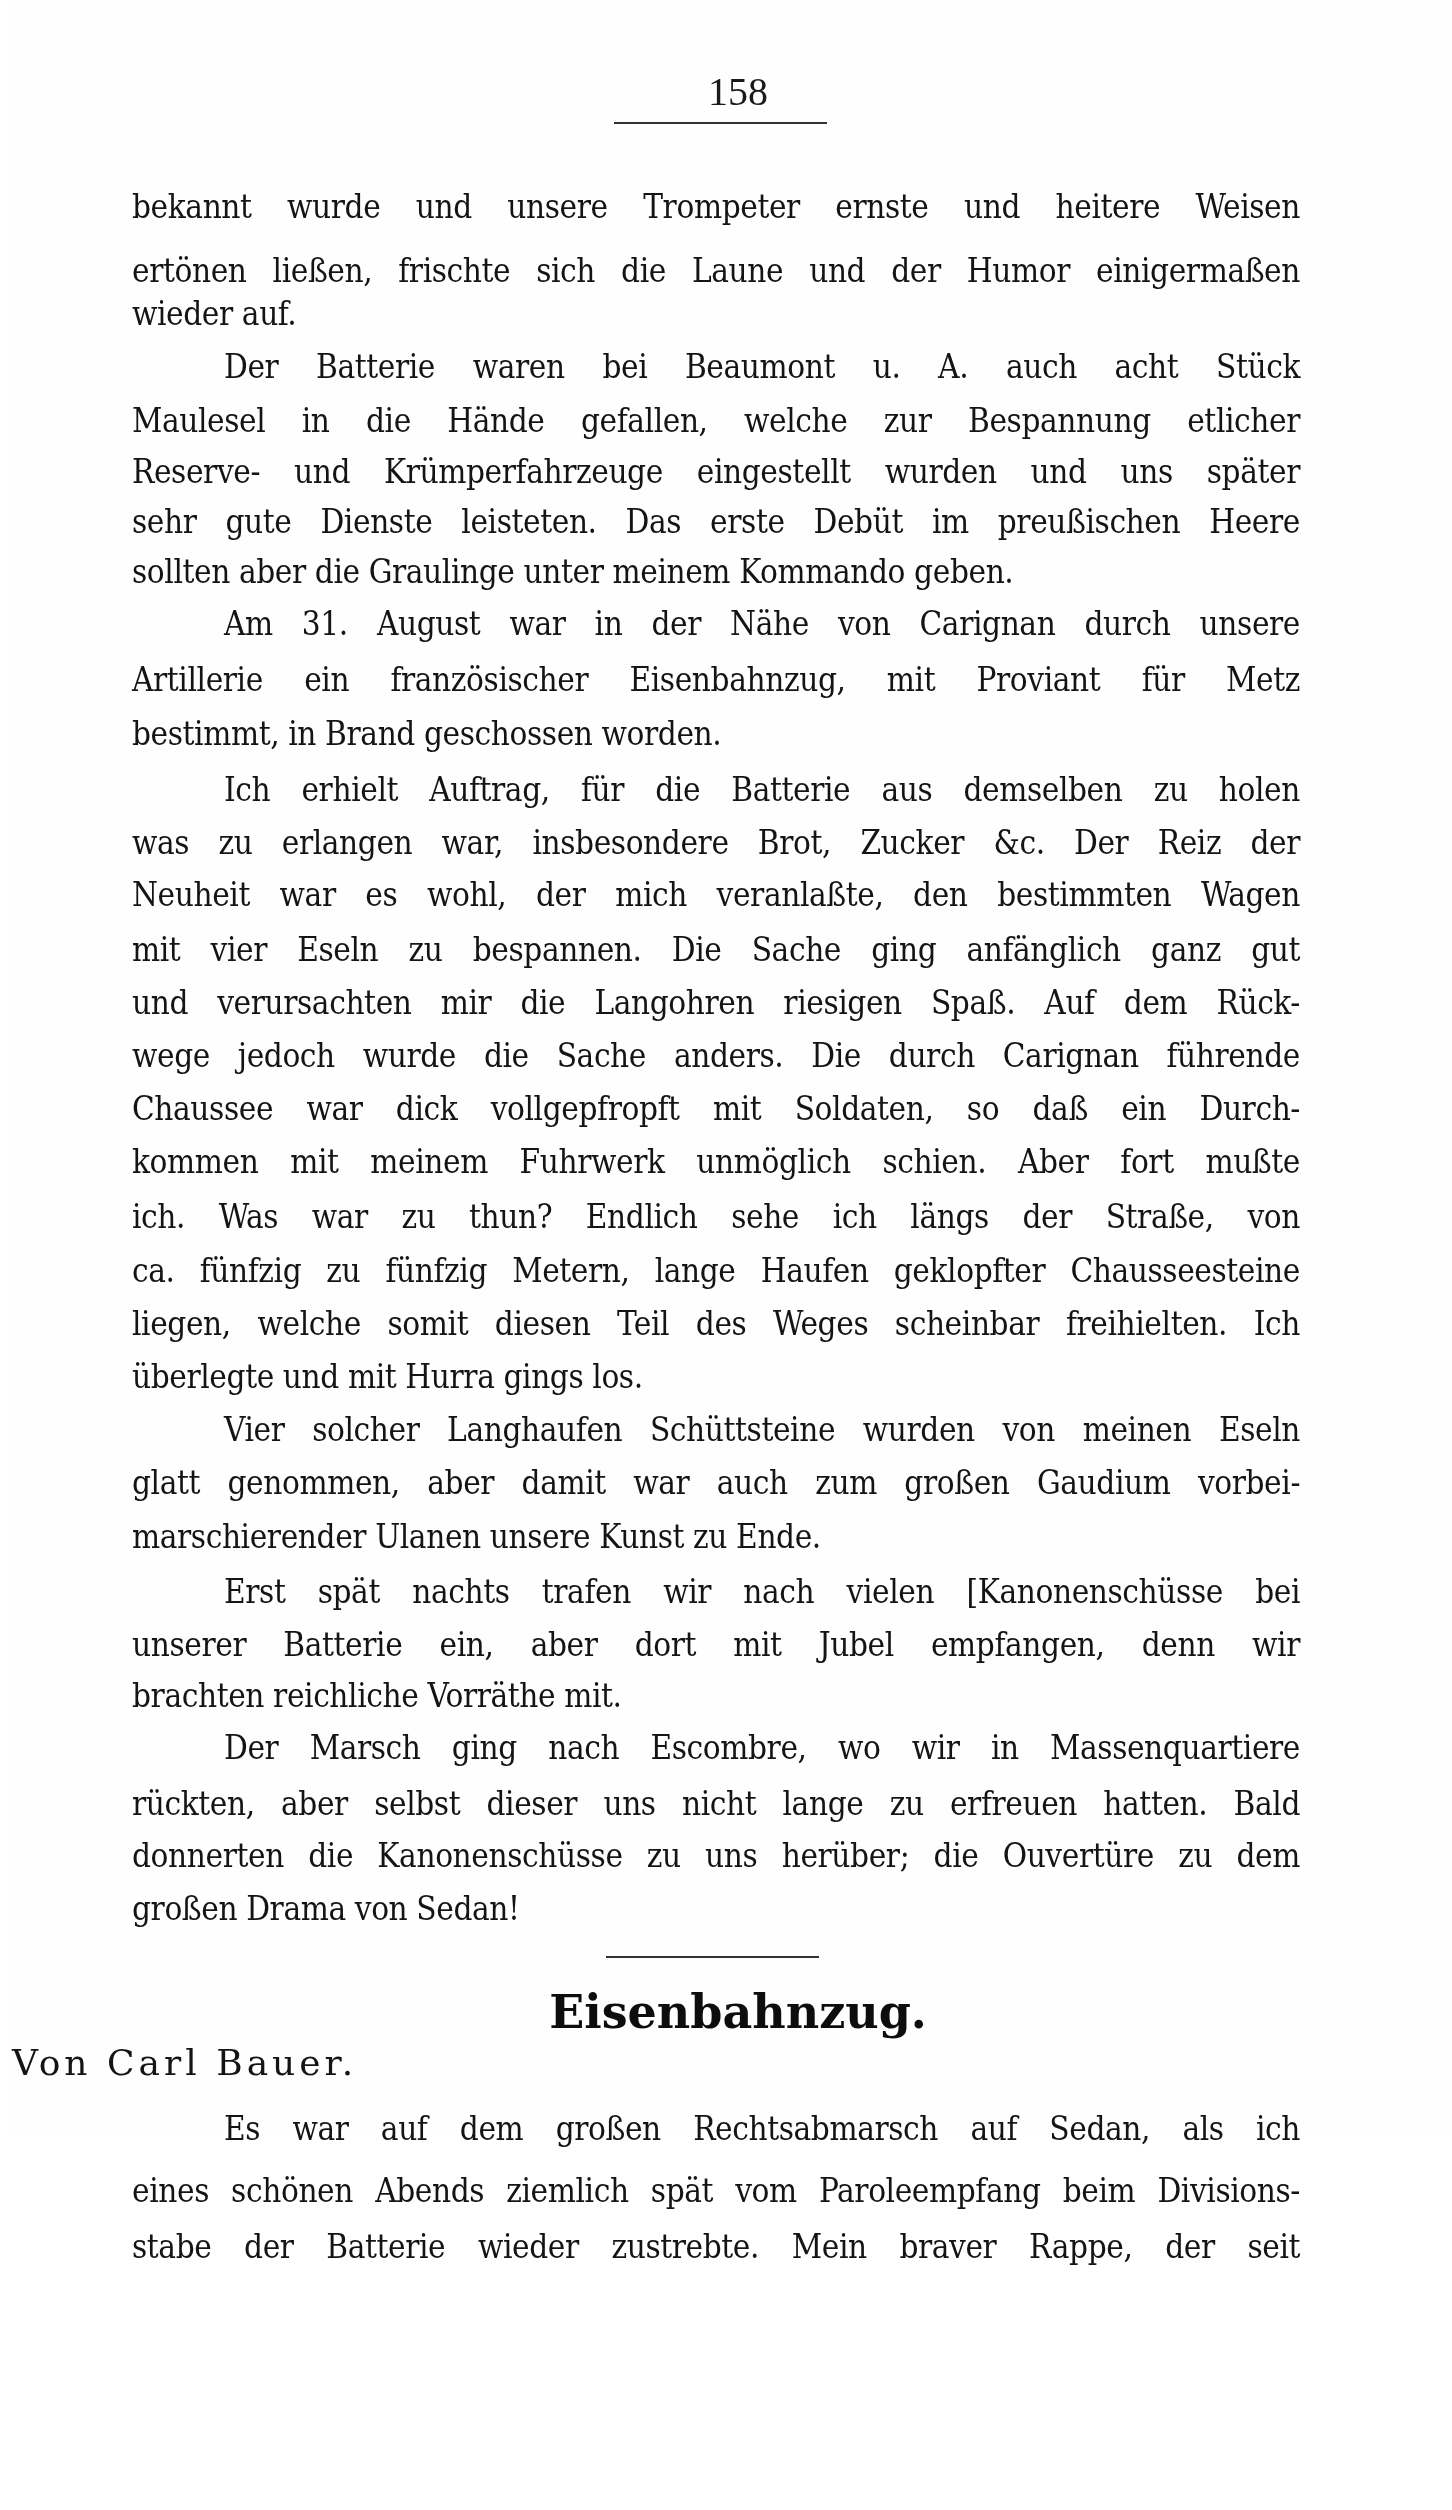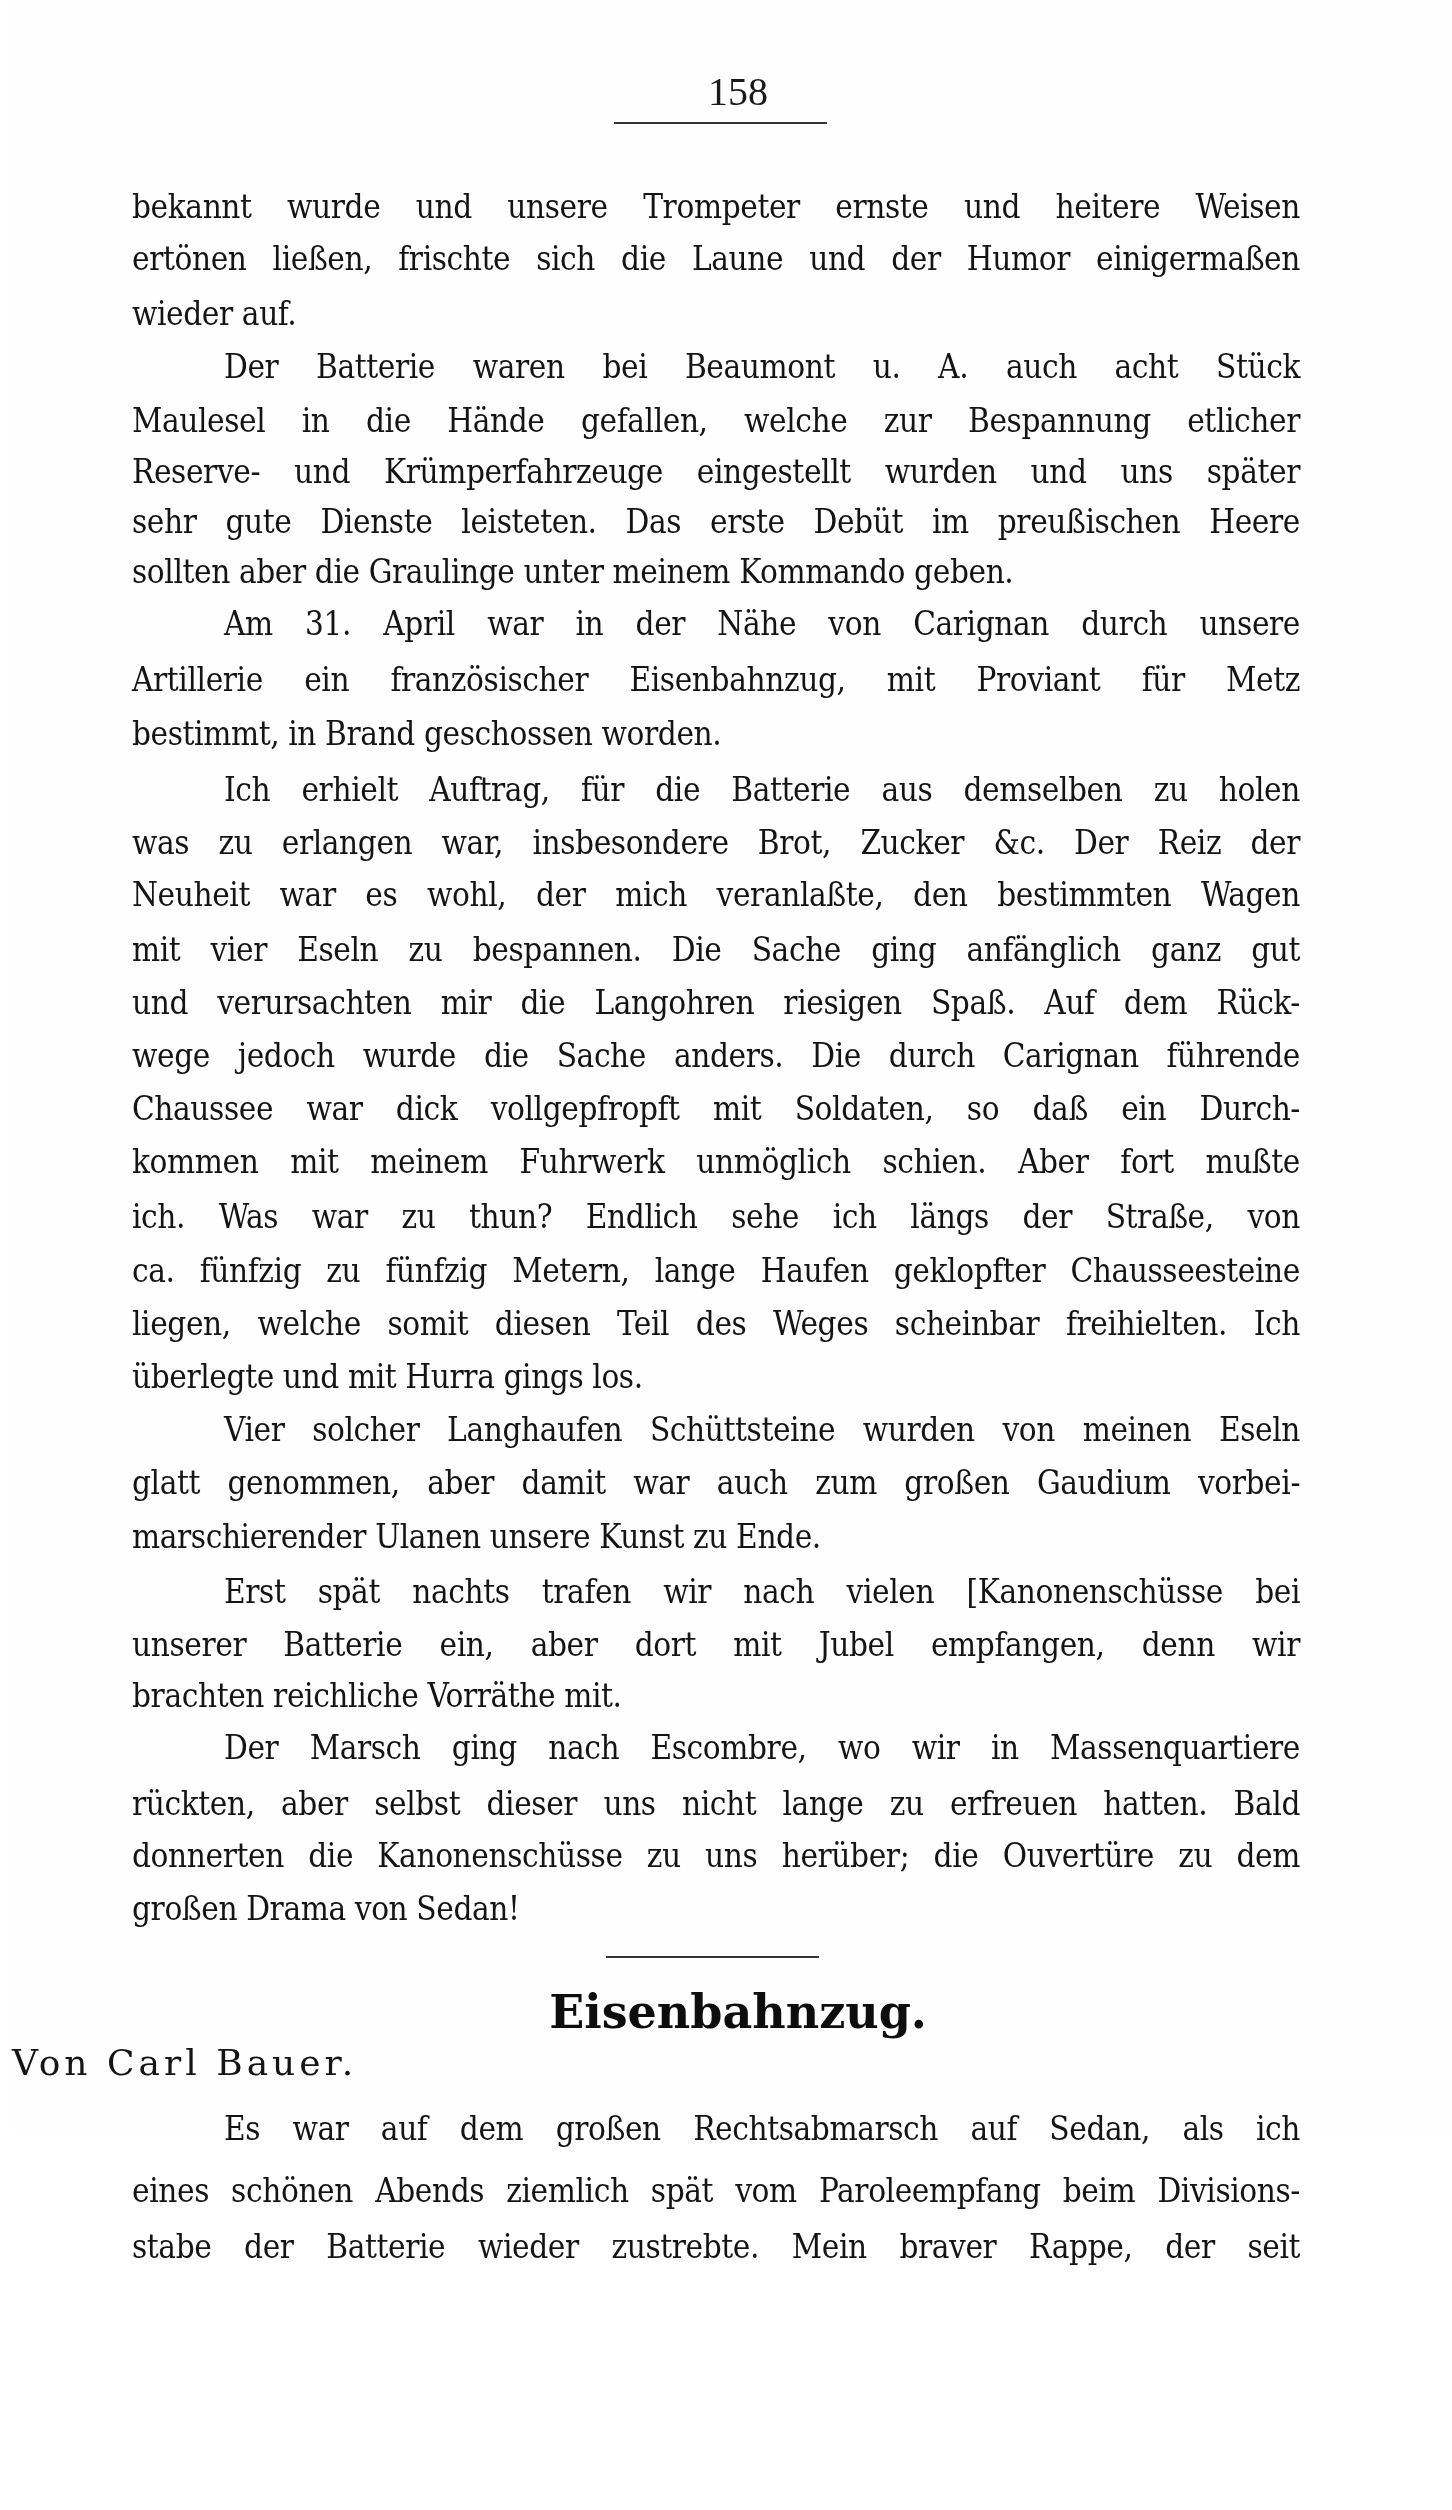--- a/index.html
+++ b/index.html
@@ -43,28 +43,28 @@
 </style>
 </head>
 <body>
 
 <div class="page">
   <div class="page-number">158</div>
   <div class="rule rule-top"></div>
 
   <div id="section1">
       <div class="line" style="top: 182px;">bekannt wurde und unsere Trompeter ernste und heitere Weisen</div>
-      <div class="line" style="top: 234px;">ertönen ließen, frischte sich die Laune und der Humor einigermaßen</div>
+      <div class="line" style="top: 246px;">ertönen ließen, frischte sich die Laune und der Humor einigermaßen</div>
       <div class="line last" style="top: 289px;">wieder auf.</div>
       <div class="line indent" style="top: 342px;">Der Batterie waren bei Beaumont u. A. auch acht Stück</div>
       <div class="line" style="top: 396px;">Maulesel in die Hände gefallen, welche zur Bespannung etlicher</div>
       <div class="line" style="top: 447px;">Reserve- und Krümperfahrzeuge eingestellt wurden und uns später</div>
       <div class="line" style="top: 497px;">sehr gute Dienste leisteten. Das erste Debüt im preußischen Heere</div>
       <div class="line last" style="top: 547px;">sollten aber die Graulinge unter meinem Kommando geben.</div>
-      <div class="line indent" style="top: 599px;">Am 31. April war in der Nähe von Carignan durch unsere</div>
+      <div class="line indent" style="top: 599px;">Am 31. August war in der Nähe von Carignan durch unsere</div>
       <div class="line" style="top: 655px;">Artillerie ein französischer Eisenbahnzug, mit Proviant für Metz</div>
       <div class="line last" style="top: 709px;">bestimmt, in Brand geschossen worden.</div>
       <div class="line indent" style="top: 765px;">Ich erhielt Auftrag, für die Batterie aus demselben zu holen</div>
       <div class="line" style="top: 818px;">was zu erlangen war, insbesondere Brot, Zucker &amp;c. Der Reiz der</div>
       <div class="line" style="top: 870px;">Neuheit war es wohl, der mich veranlaßte, den bestimmten Wagen</div>
       <div class="line" style="top: 925px;">mit vier Eseln zu bespannen. Die Sache ging anfänglich ganz gut</div>
       <div class="line" style="top: 978px;">und verursachten mir die Langohren riesigen Spaß. Auf dem Rück-</div>
       <div class="line" style="top: 1031px;">wege jedoch wurde die Sache anders. Die durch Carignan führende</div>
       <div class="line" style="top: 1084px;">Chaussee war dick vollgepfropft mit Soldaten, so daß ein Durch-</div>
       <div class="line" style="top: 1137px;">kommen mit meinem Fuhrwerk unmöglich schien. Aber fort mußte</div>

